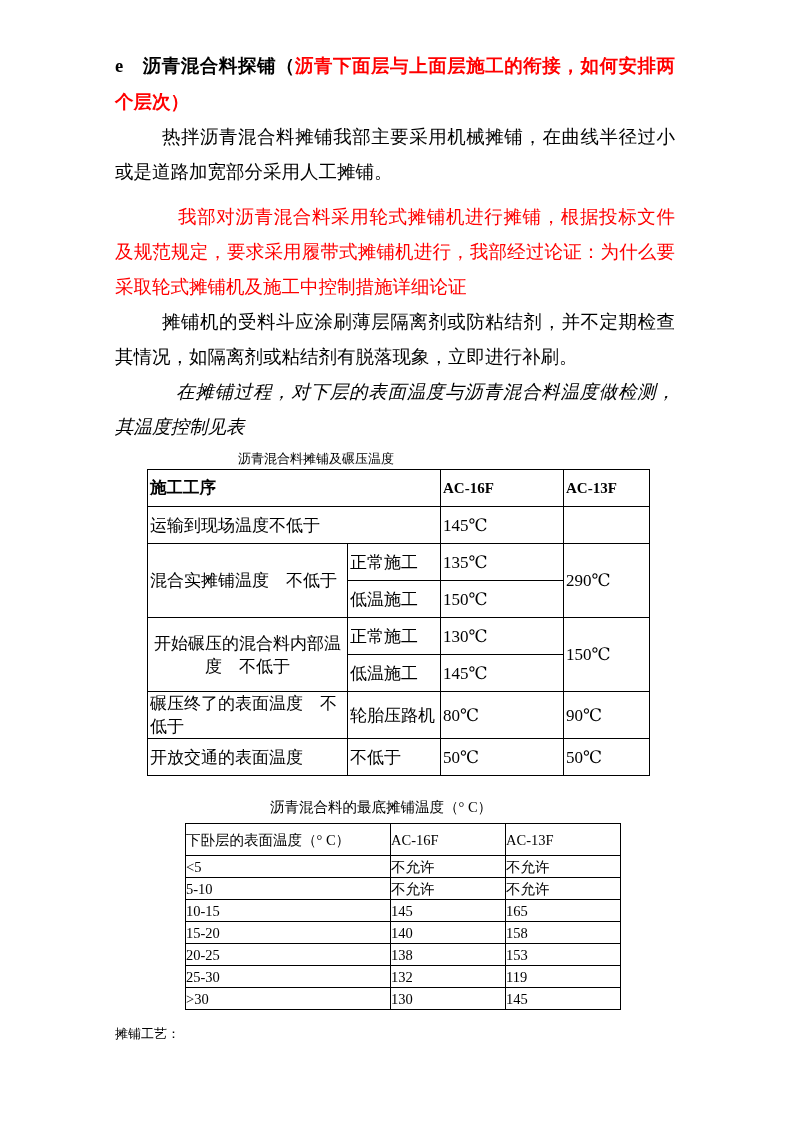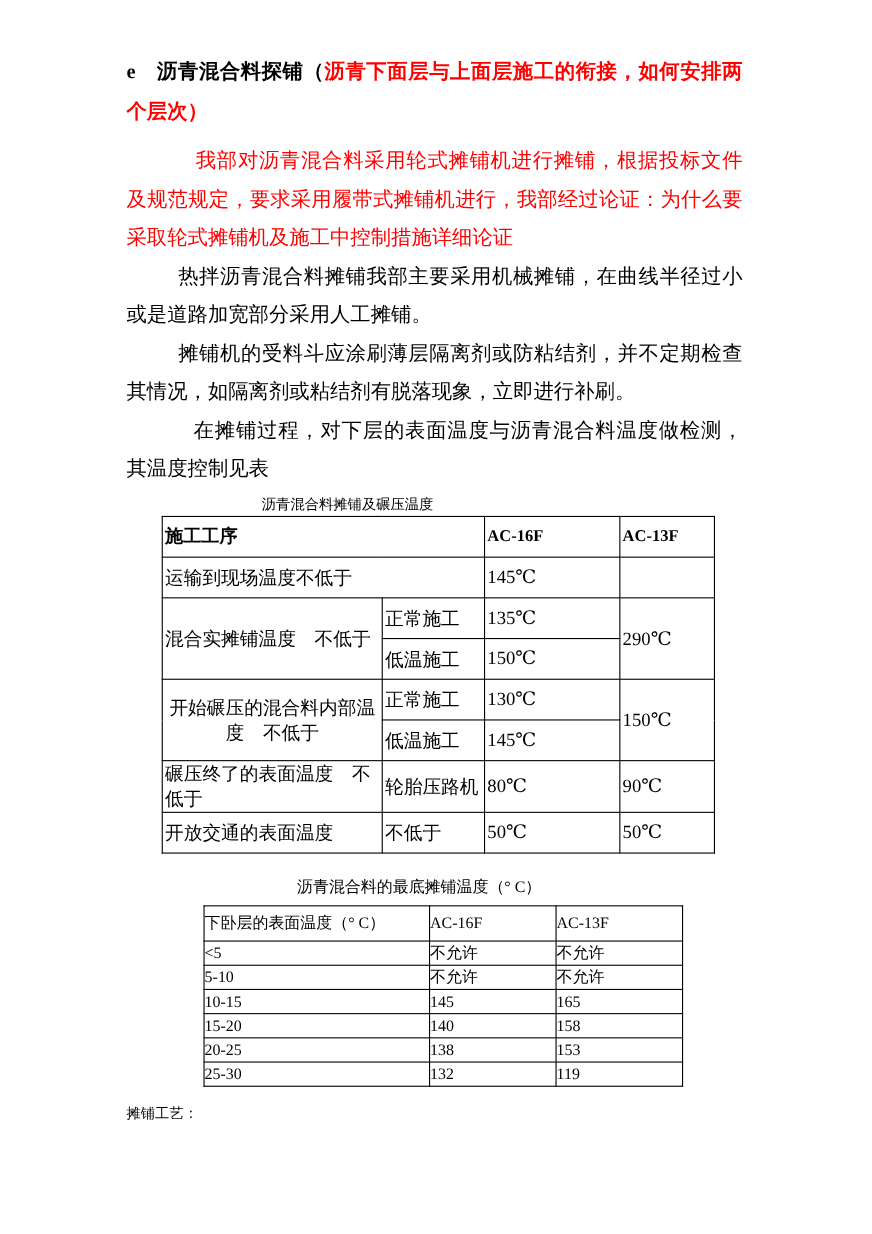--- a/index.html
+++ b/index.html
@@ -11,21 +11,21 @@
   }
   .page { width:793px; height:1122px; padding:48px 118px 0 115px; }
 
   .heading { font-size:18.5px; font-weight:bold; line-height:36px; text-align:justify; }
   .red { color:#FF0000; }
 
   p.para { font-size:18.5px; line-height:35px; text-align:justify; }
   .p1 { margin-top:10px; text-indent:63px; }
   .p2 { text-indent:47px; }
   .p3 { text-indent:47px; }
-  .p4 { text-indent:61px; }
+  .p4 { text-indent:61px;font-style:italic; }
 
   table { border-collapse:collapse; table-layout:fixed; }
   td { border:1px solid #000; vertical-align:middle; overflow:hidden; }
 
   .t1-title { margin:6px 0 0 123px; font-size:13px; line-height:16px; }
   .t1 { margin:2px 0 0 32px; width:502px; }
   .t1 td { height:37px; font-size:17px; padding:0 2px; }
   .t1 td.hdr { font-weight:bold; font-size:15px; }
   .t1 td.hdr-big { font-weight:bold; font-size:16.5px; }
   .t1 td.left-wrap { text-align:center; }
@@ -39,22 +39,22 @@
 </style>
 </head>
 <body>
 
 <div class="page">
 
   <div class="heading">
     <span>e　沥青混合料探铺（</span><span class="red">沥青下面层与上面层施工的衔接，如何安排两个层次）</span>
   </div>
 
+  <p class="para p2">热拌沥青混合料摊铺我部主要采用机械摊铺，在曲线半径过小或是道路加宽部分采用人工摊铺。</p>
   <p class="para p1 red">我部对沥青混合料采用轮式摊铺机进行摊铺，根据投标文件及规范规定，要求采用履带式摊铺机进行，我部经过论证：为什么要采取轮式摊铺机及施工中控制措施详细论证</p>
-  <p class="para p2">热拌沥青混合料摊铺我部主要采用机械摊铺，在曲线半径过小或是道路加宽部分采用人工摊铺。</p>
   <p class="para p3">摊铺机的受料斗应涂刷薄层隔离剂或防粘结剂，并不定期检查其情况，如隔离剂或粘结剂有脱落现象，立即进行补刷。</p>
   <p class="para p4">在摊铺过程，对下层的表面温度与沥青混合料温度做检测，其温度控制见表</p>
 
   <div class="t1-title">沥青混合料摊铺及碾压温度</div>
 
   <table class="t1">
     <colgroup>
       <col style="width:200px">
         <col style="width:93px">
         <col style="width:123px">
@@ -143,18 +143,23 @@
     <tr>
       <td>20-25</td>
       <td>138</td>
       <td>153</td>
     </tr>
     <tr>
       <td>25-30</td>
       <td>132</td>
       <td>119</td>
     </tr>
+    <tr>
+      <td>&gt;30</td>
+      <td>130</td>
+      <td>145</td>
+    </tr>
   </tbody>
     </table>
 
   <div class="footer-line">摊铺工艺：</div>
 
 </div>
 
 </body></html>

